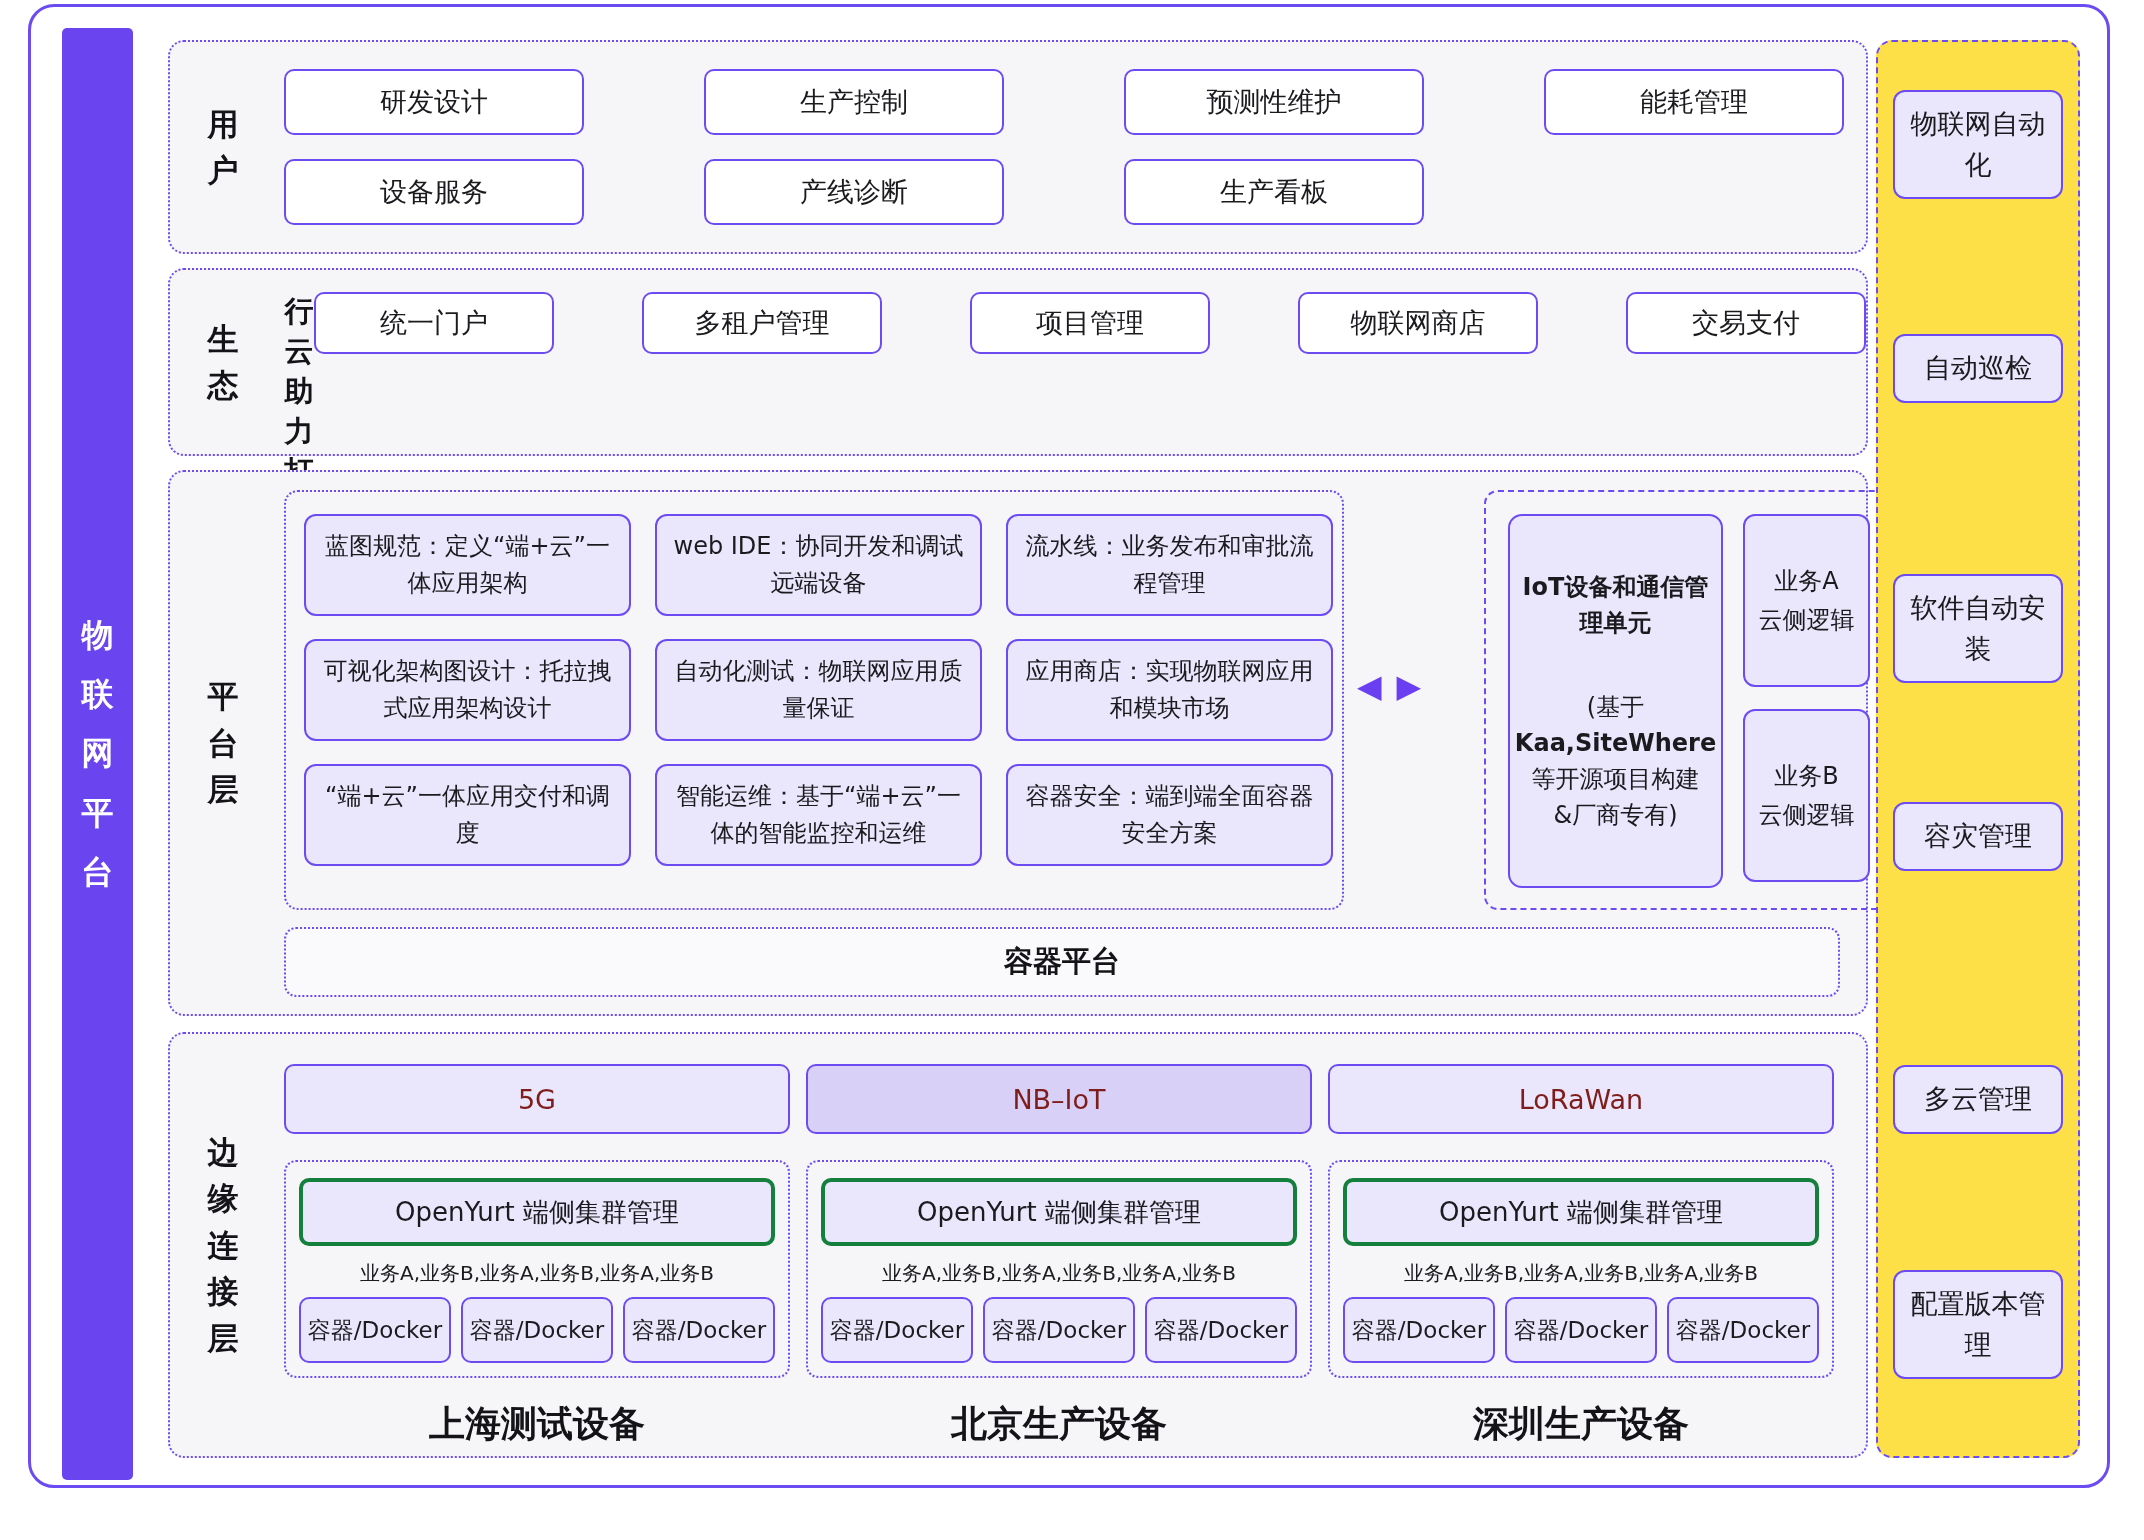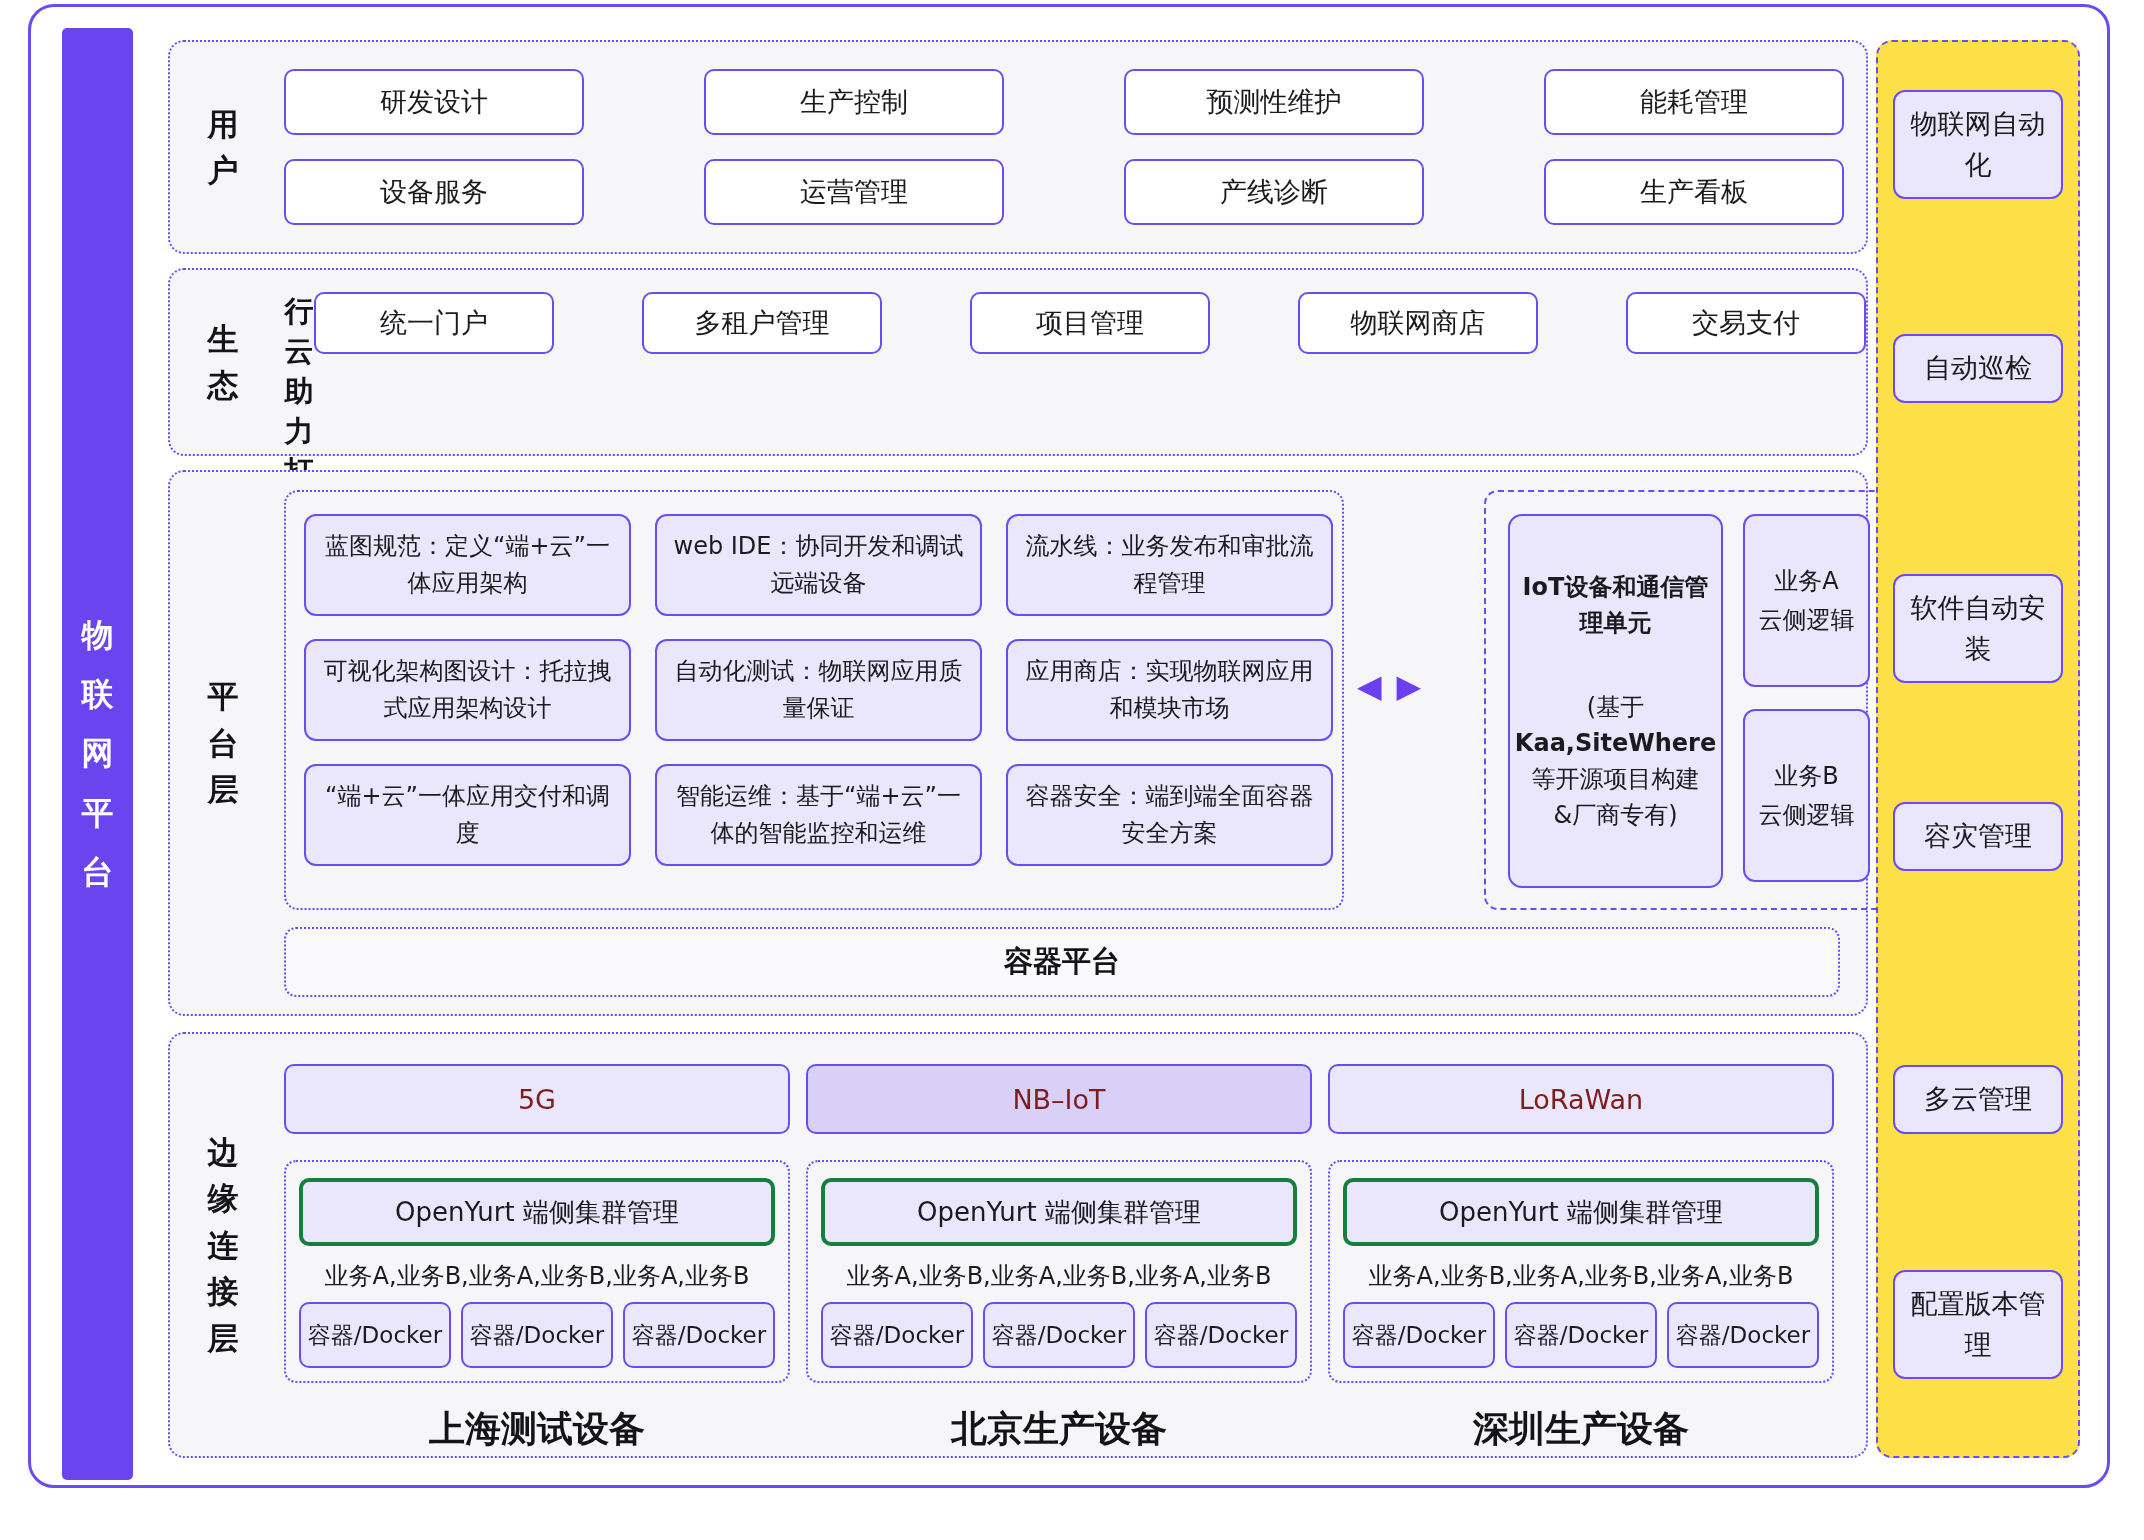--- a/index.html
+++ b/index.html
@@ -104,21 +104,21 @@
   }
   .net-bar.highlight { background:#d8d0f6; }
   .edge-box {
     margin-top:26px; border:2px dotted #6c4cf2; border-radius:12px;
     padding:16px 13px 13px;
   }
   .edge-cluster {
     height:68px; background:#eae6fb; border:4px solid #15803d; border-radius:10px;
     display:flex; align-items:center; justify-content:center; font-size:26px;
   }
-  .edge-services { text-align:center; font-size:24px; margin:14px 0 10px; white-space:nowrap; }
+  .edge-services { text-align:center; font-size:20px; margin:14px 0 10px; white-space:nowrap; }
   .edge-dockers { display:flex; gap:10px; }
   .docker-box {
     flex:1; height:66px; background:#eae6fb; border:2px solid #6c4cf2; border-radius:10px;
     display:flex; align-items:center; justify-content:center; font-size:23px;
   }
   .edge-device { text-align:center; font-size:36px; font-weight:700; margin-top:22px; color:#141418; }
   
   .right-panel {
     position:absolute; left:1876px; top:40px; width:204px; height:1418px;
     background:#fde047; border:2px dashed #6c4cf2; border-radius:16px;
@@ -144,21 +144,20 @@
 <div class="sec sec-user">
   <div class="sec-label">
     <span>用户</span>
   </div>
   <div class="user-grid">
     <div class="btn-white">研发设计</div>
     <div class="btn-white">生产控制</div>
     <div class="btn-white">预测性维护</div>
     <div class="btn-white">能耗管理</div>
     <div class="btn-white">设备服务</div>
-    <div class="btn-white">运营管理</div>
     <div class="btn-white">产线诊断</div>
     <div class="btn-white">生产看板</div>
   </div>
 </div>
 
 <div class="sec sec-eco">
   <div class="sec-label">
     <span>生态</span>
   </div>
   <div class="eco-content">

